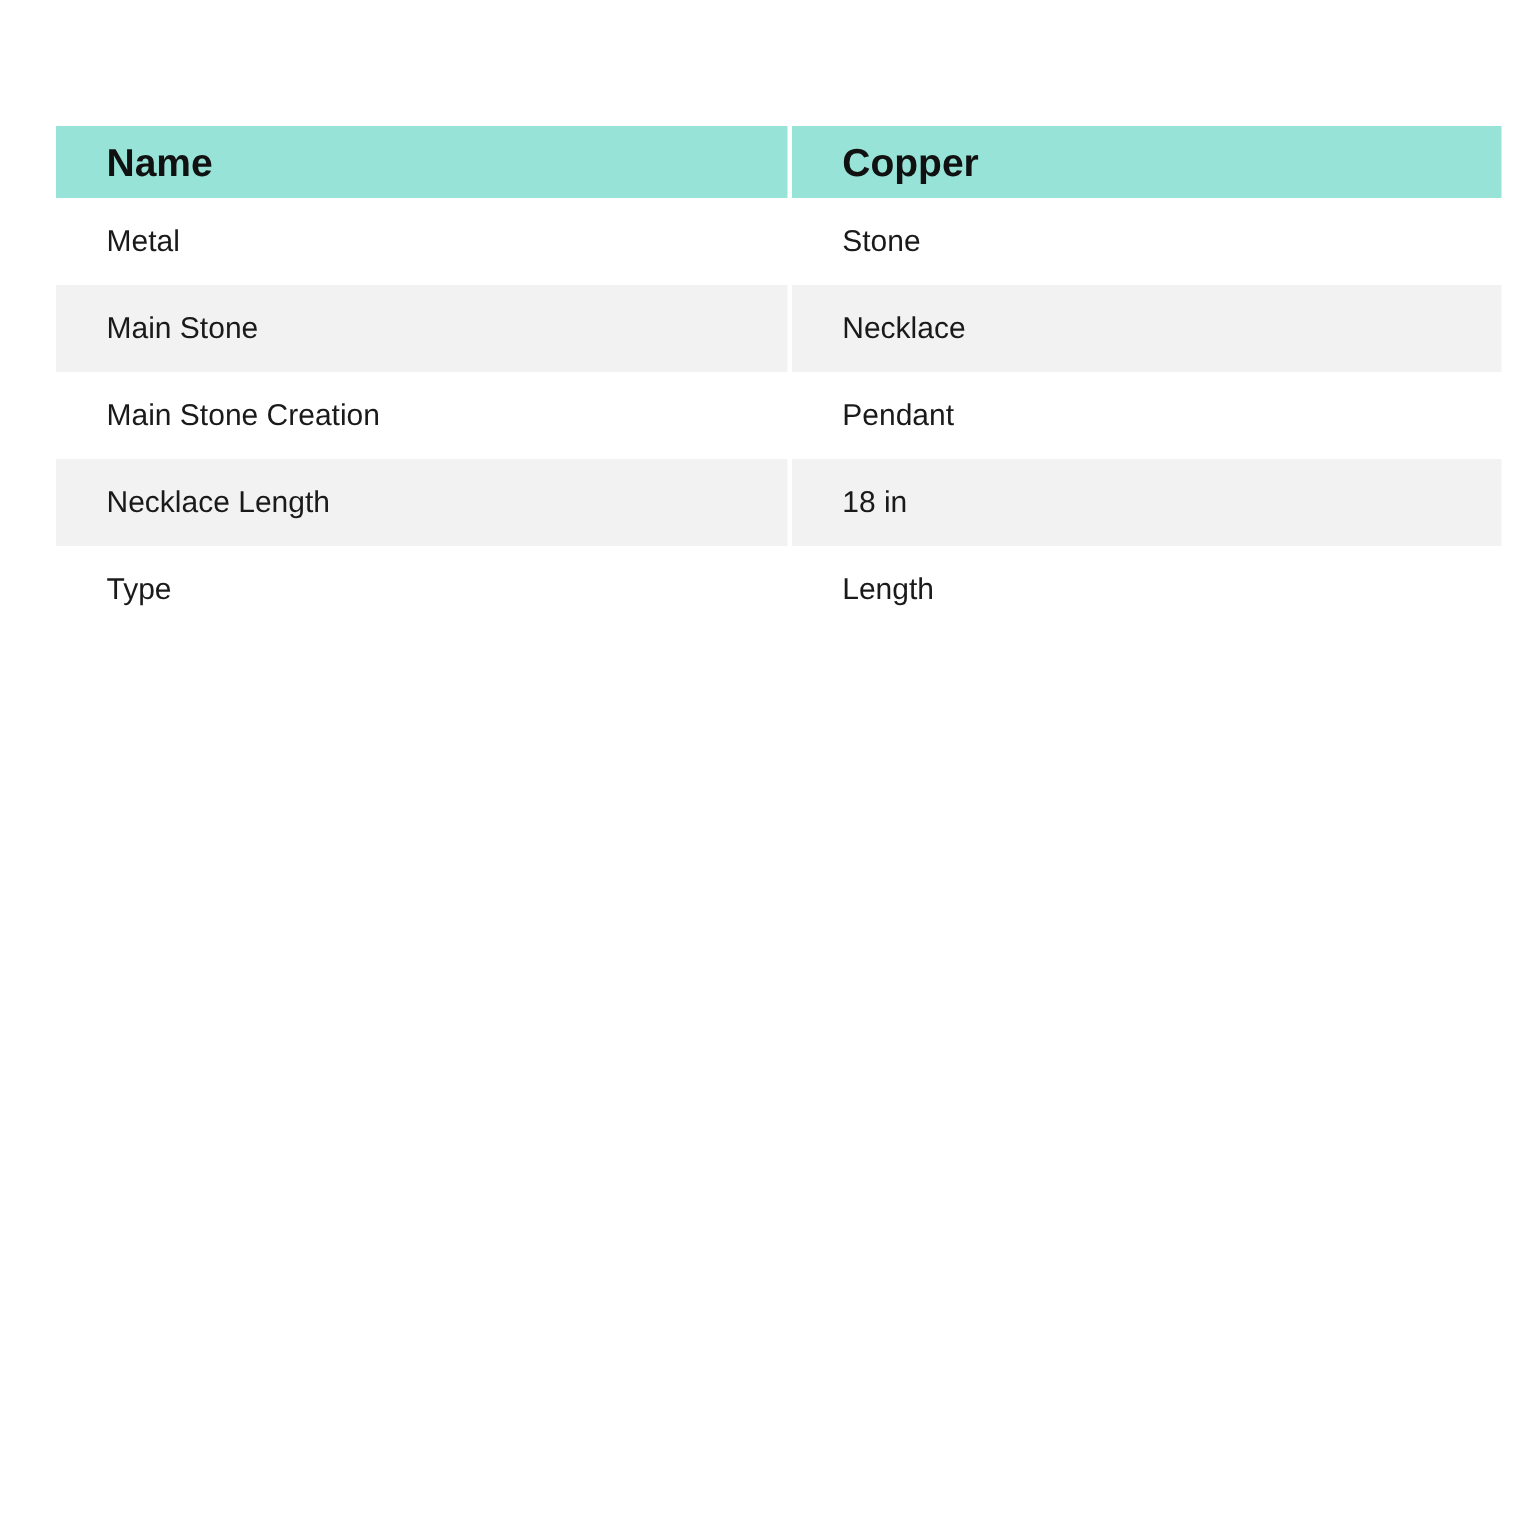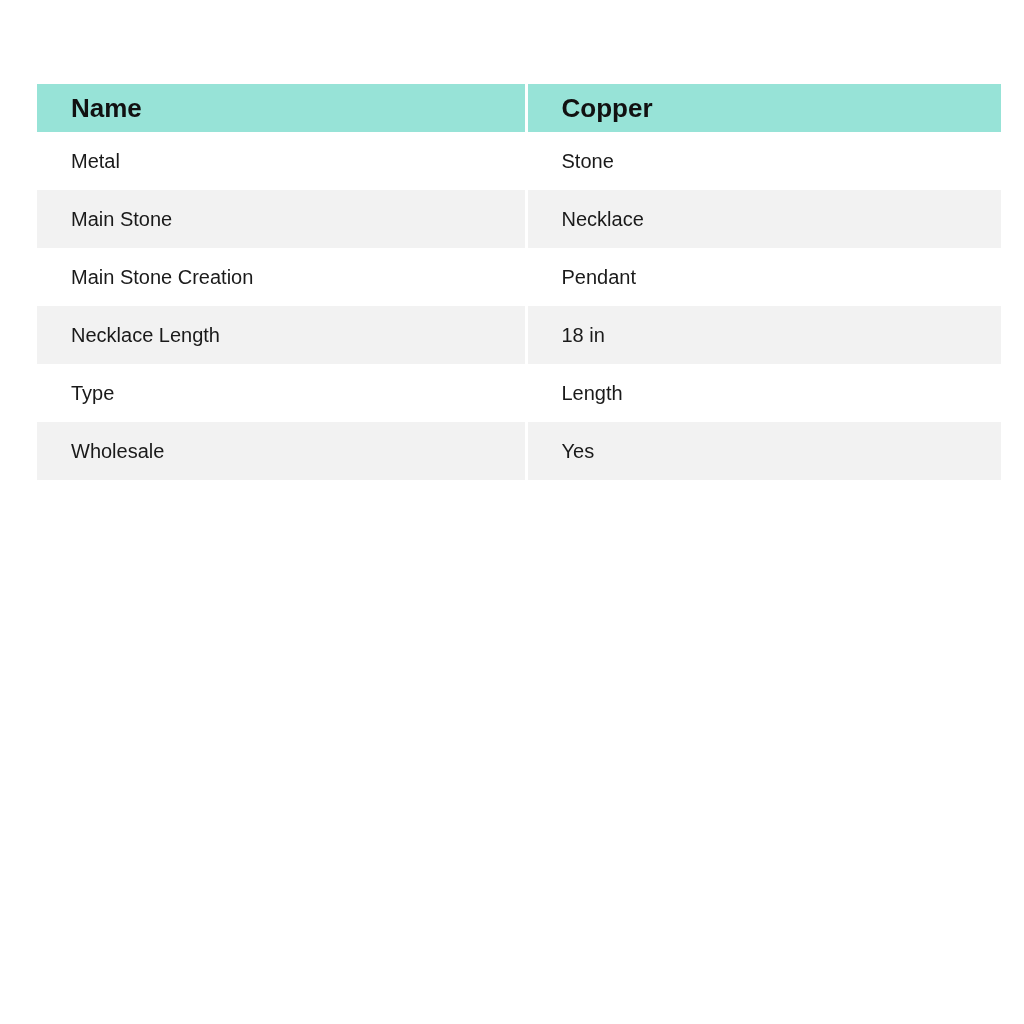--- a/index.html
+++ b/index.html
@@ -87,19 +87,15 @@
           <td>Pendant</td>
         </tr>
         <tr>
           <td>Necklace Length</td>
           <td>18 in</td>
         </tr>
         <tr>
           <td>Type</td>
           <td>Length</td>
         </tr>
-        <tr>
-          <td>Wholesale</td>
-          <td>Yes</td>
-        </tr>
       </tbody>
   </table>
 </div>
 
 </body></html>

